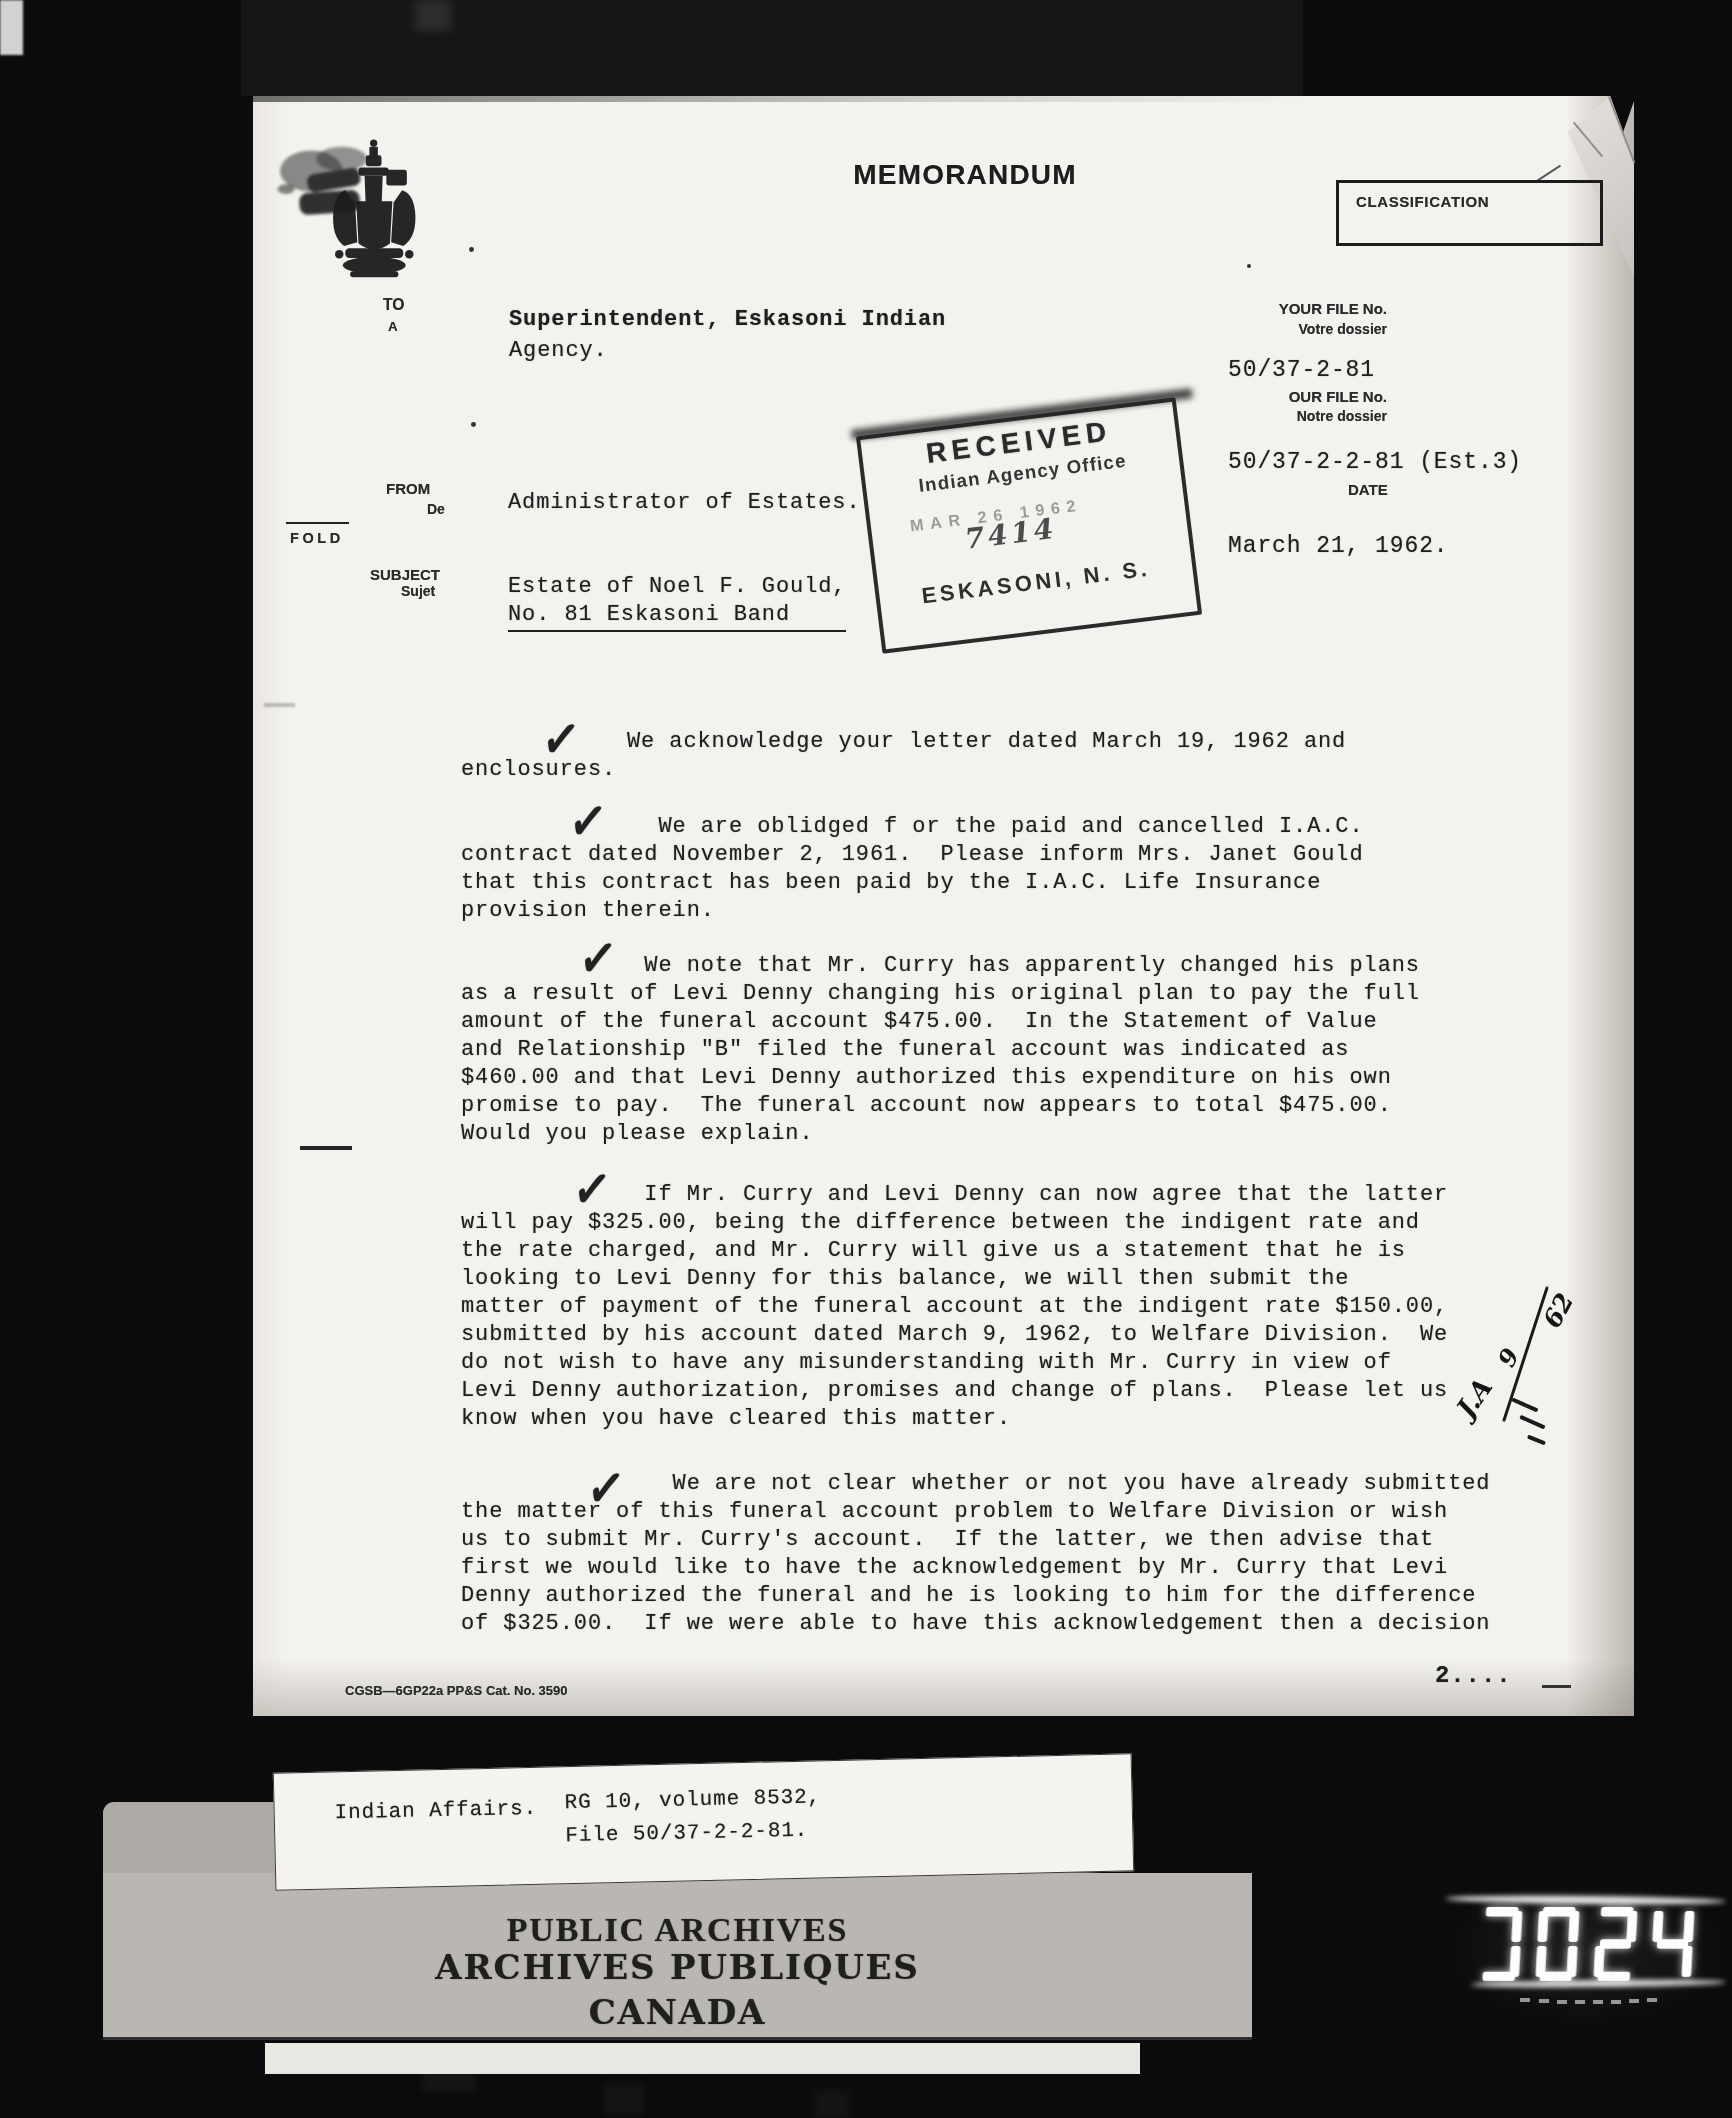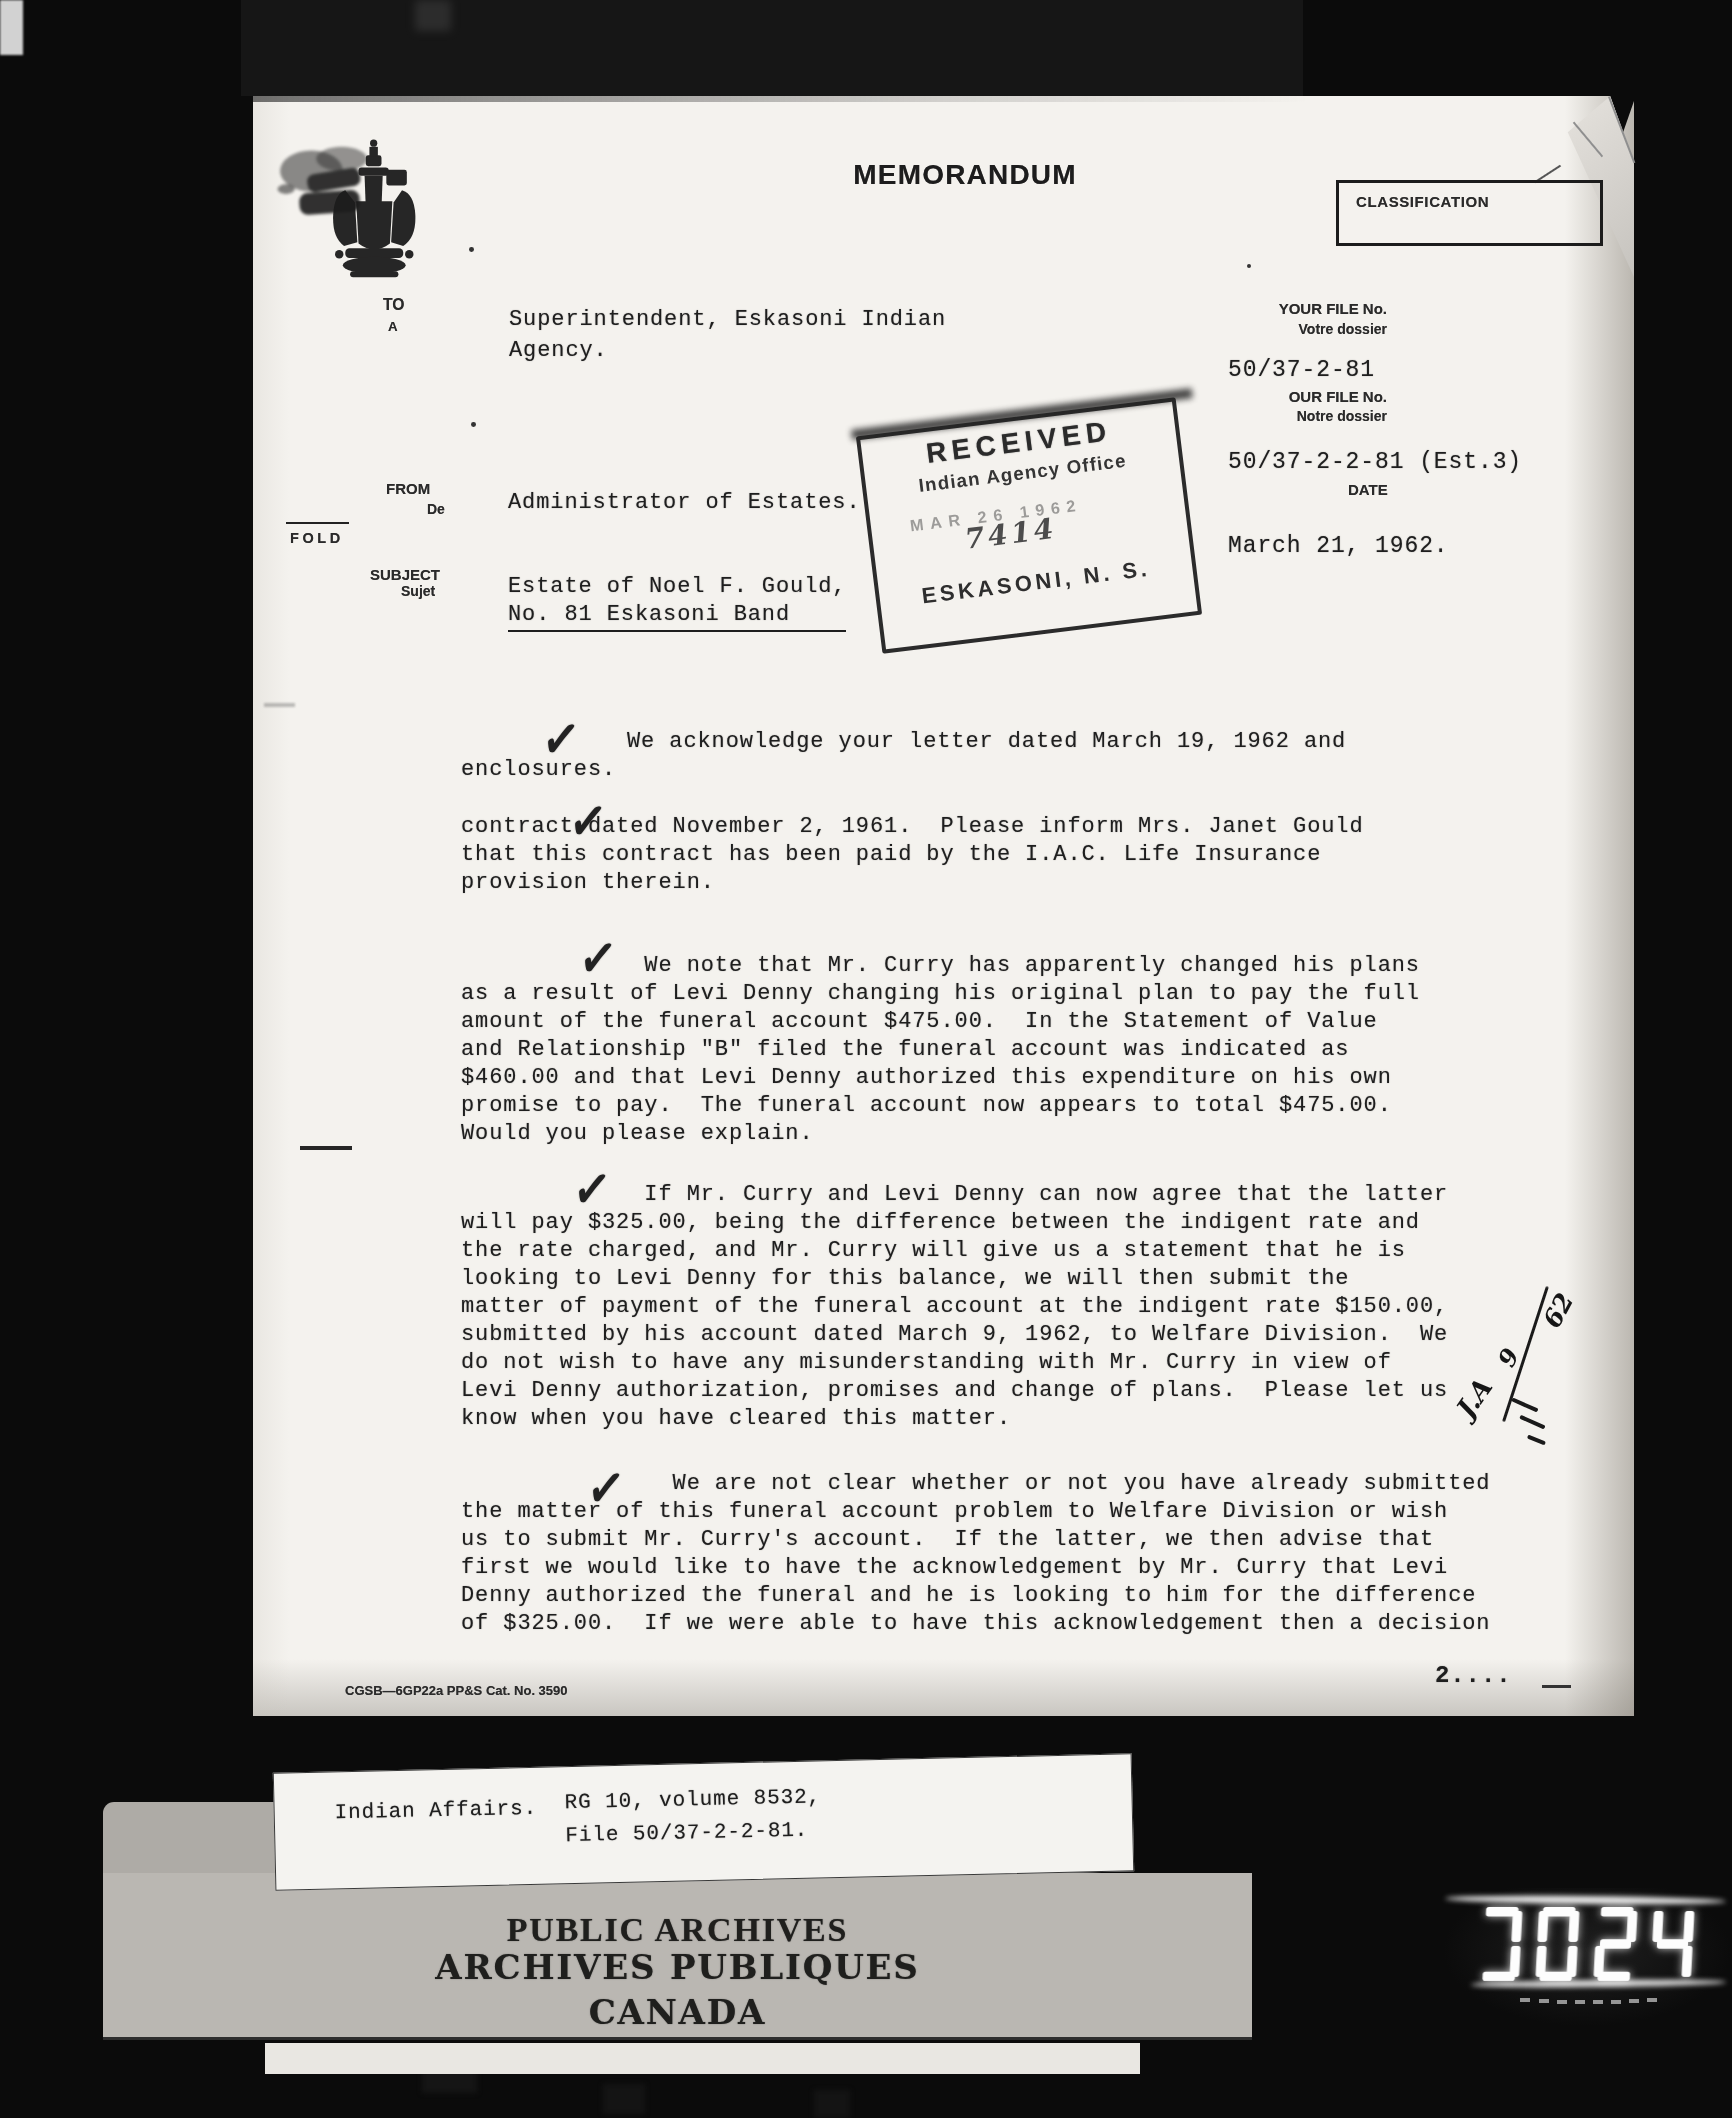--- a/index.html
+++ b/index.html
@@ -96,21 +96,21 @@
   </svg>
 
   <div class="abs lbl" style="left:543px;top:63px;width:338px;text-align:center;font-size:28px;letter-spacing:1.2px;color:#1d1d1d;">MEMORANDUM</div>
 
   <div class="abs" style="left:1083px;top:84px;width:261px;height:60px;border:3px solid #1c1c1c;">
     <div class="abs lbl" style="left:17px;top:9.7px;font-size:15px;letter-spacing:0.6px;">CLASSIFICATION</div>
   </div>
 
   <div class="abs lbl" style="left:130px;top:200px;font-size:15.7px;">TO</div>
   <div class="abs lbl" style="left:135px;top:223px;font-size:13.3px;">A</div>
-  <div class="abs mono" style="left:256px;top:211px;font-size:22px;">Superintendent, Eskasoni Indian</div>
+  <div class="abs mono" style="left:256px;top:211px;font-size:22px;font-weight:bold;">Superintendent, Eskasoni Indian</div>
   <div class="abs mono" style="left:256px;top:242px;font-size:22px;">Agency.</div>
 
   <div class="abs lbl rlabel" style="top:204px;font-size:15px;">YOUR FILE No.</div>
   <div class="abs lbl rlabel" style="top:225px;font-size:14px;">Votre dossier</div>
   <div class="abs mono" style="left:975px;top:261px;font-size:23px;">50/37-2-81</div>
   <div class="abs lbl rlabel" style="top:292px;font-size:15px;">OUR FILE No.</div>
   <div class="abs lbl rlabel" style="top:312px;font-size:14px;">Notre dossier</div>
   <div class="abs mono" style="left:975px;top:353px;font-size:23px;">50/37-2-2-81 (Est.3)</div>
   <div class="abs lbl" style="left:1095px;top:385px;font-size:15px;">DATE</div>
   <div class="abs mono" style="left:975px;top:437px;font-size:23px;">March 21, 1962.</div>
@@ -141,20 +141,21 @@
   <div class="abs check" style="left:327px;top:837px;">✓</div>
   <div class="abs check" style="left:321px;top:1068px;">✓</div>
   <div class="abs check" style="left:335px;top:1367px;">✓</div>
 
   <div class="abs para" style="top:632px;">
     <div class="mono typed-line indent">We acknowledge your letter dated March 19, 1962 and</div>
     <div class="mono typed-line">enclosures.</div>
   </div>
 
   <div class="abs para" style="top:717px;">
+    <div class="mono typed-line indent">We are oblidged f or the paid and cancelled I.A.C.</div>
     <div class="mono typed-line">contract dated November 2, 1961.  Please inform Mrs. Janet Gould</div>
     <div class="mono typed-line">that this contract has been paid by the I.A.C. Life Insurance</div>
     <div class="mono typed-line">provision therein.</div>
   </div>
 
   <div class="abs para" style="top:856px;">
     <div class="mono typed-line indent">We note that Mr. Curry has apparently changed his plans</div>
     <div class="mono typed-line">as a result of Levi Denny changing his original plan to pay the full</div>
     <div class="mono typed-line">amount of the funeral account $475.00.  In the Statement of Value</div>
     <div class="mono typed-line">and Relationship "B" filed the funeral account was indicated as</div>

